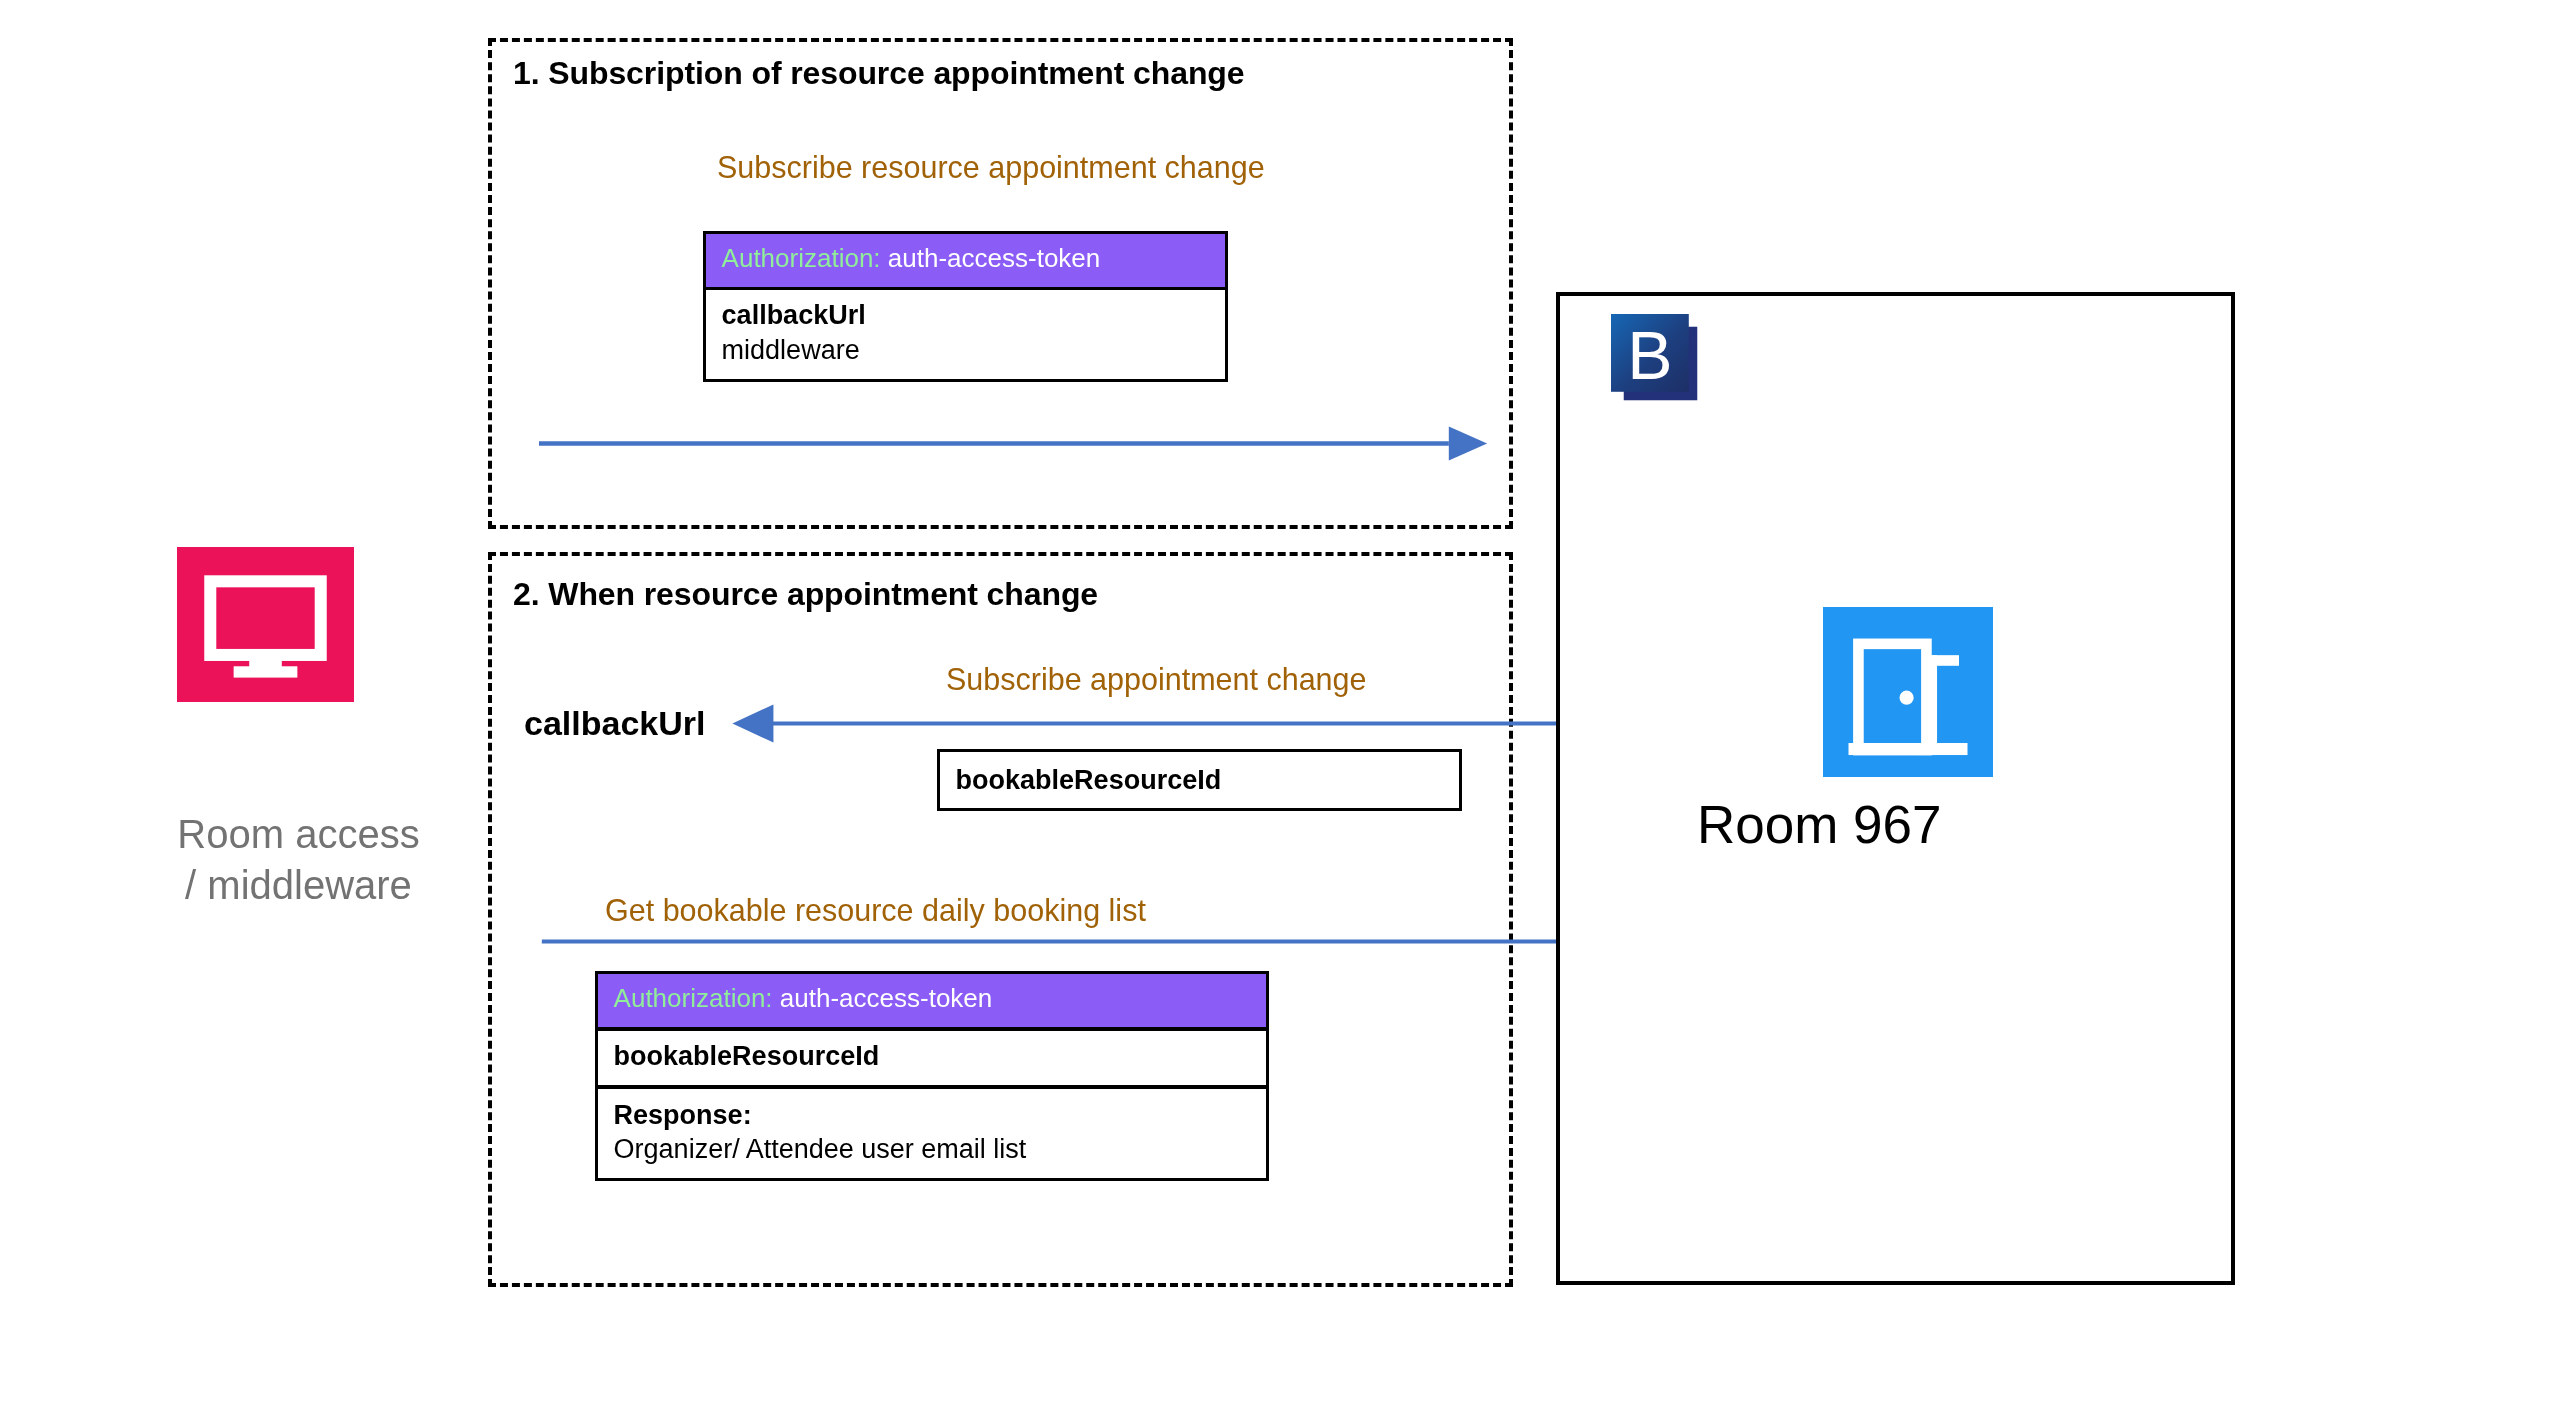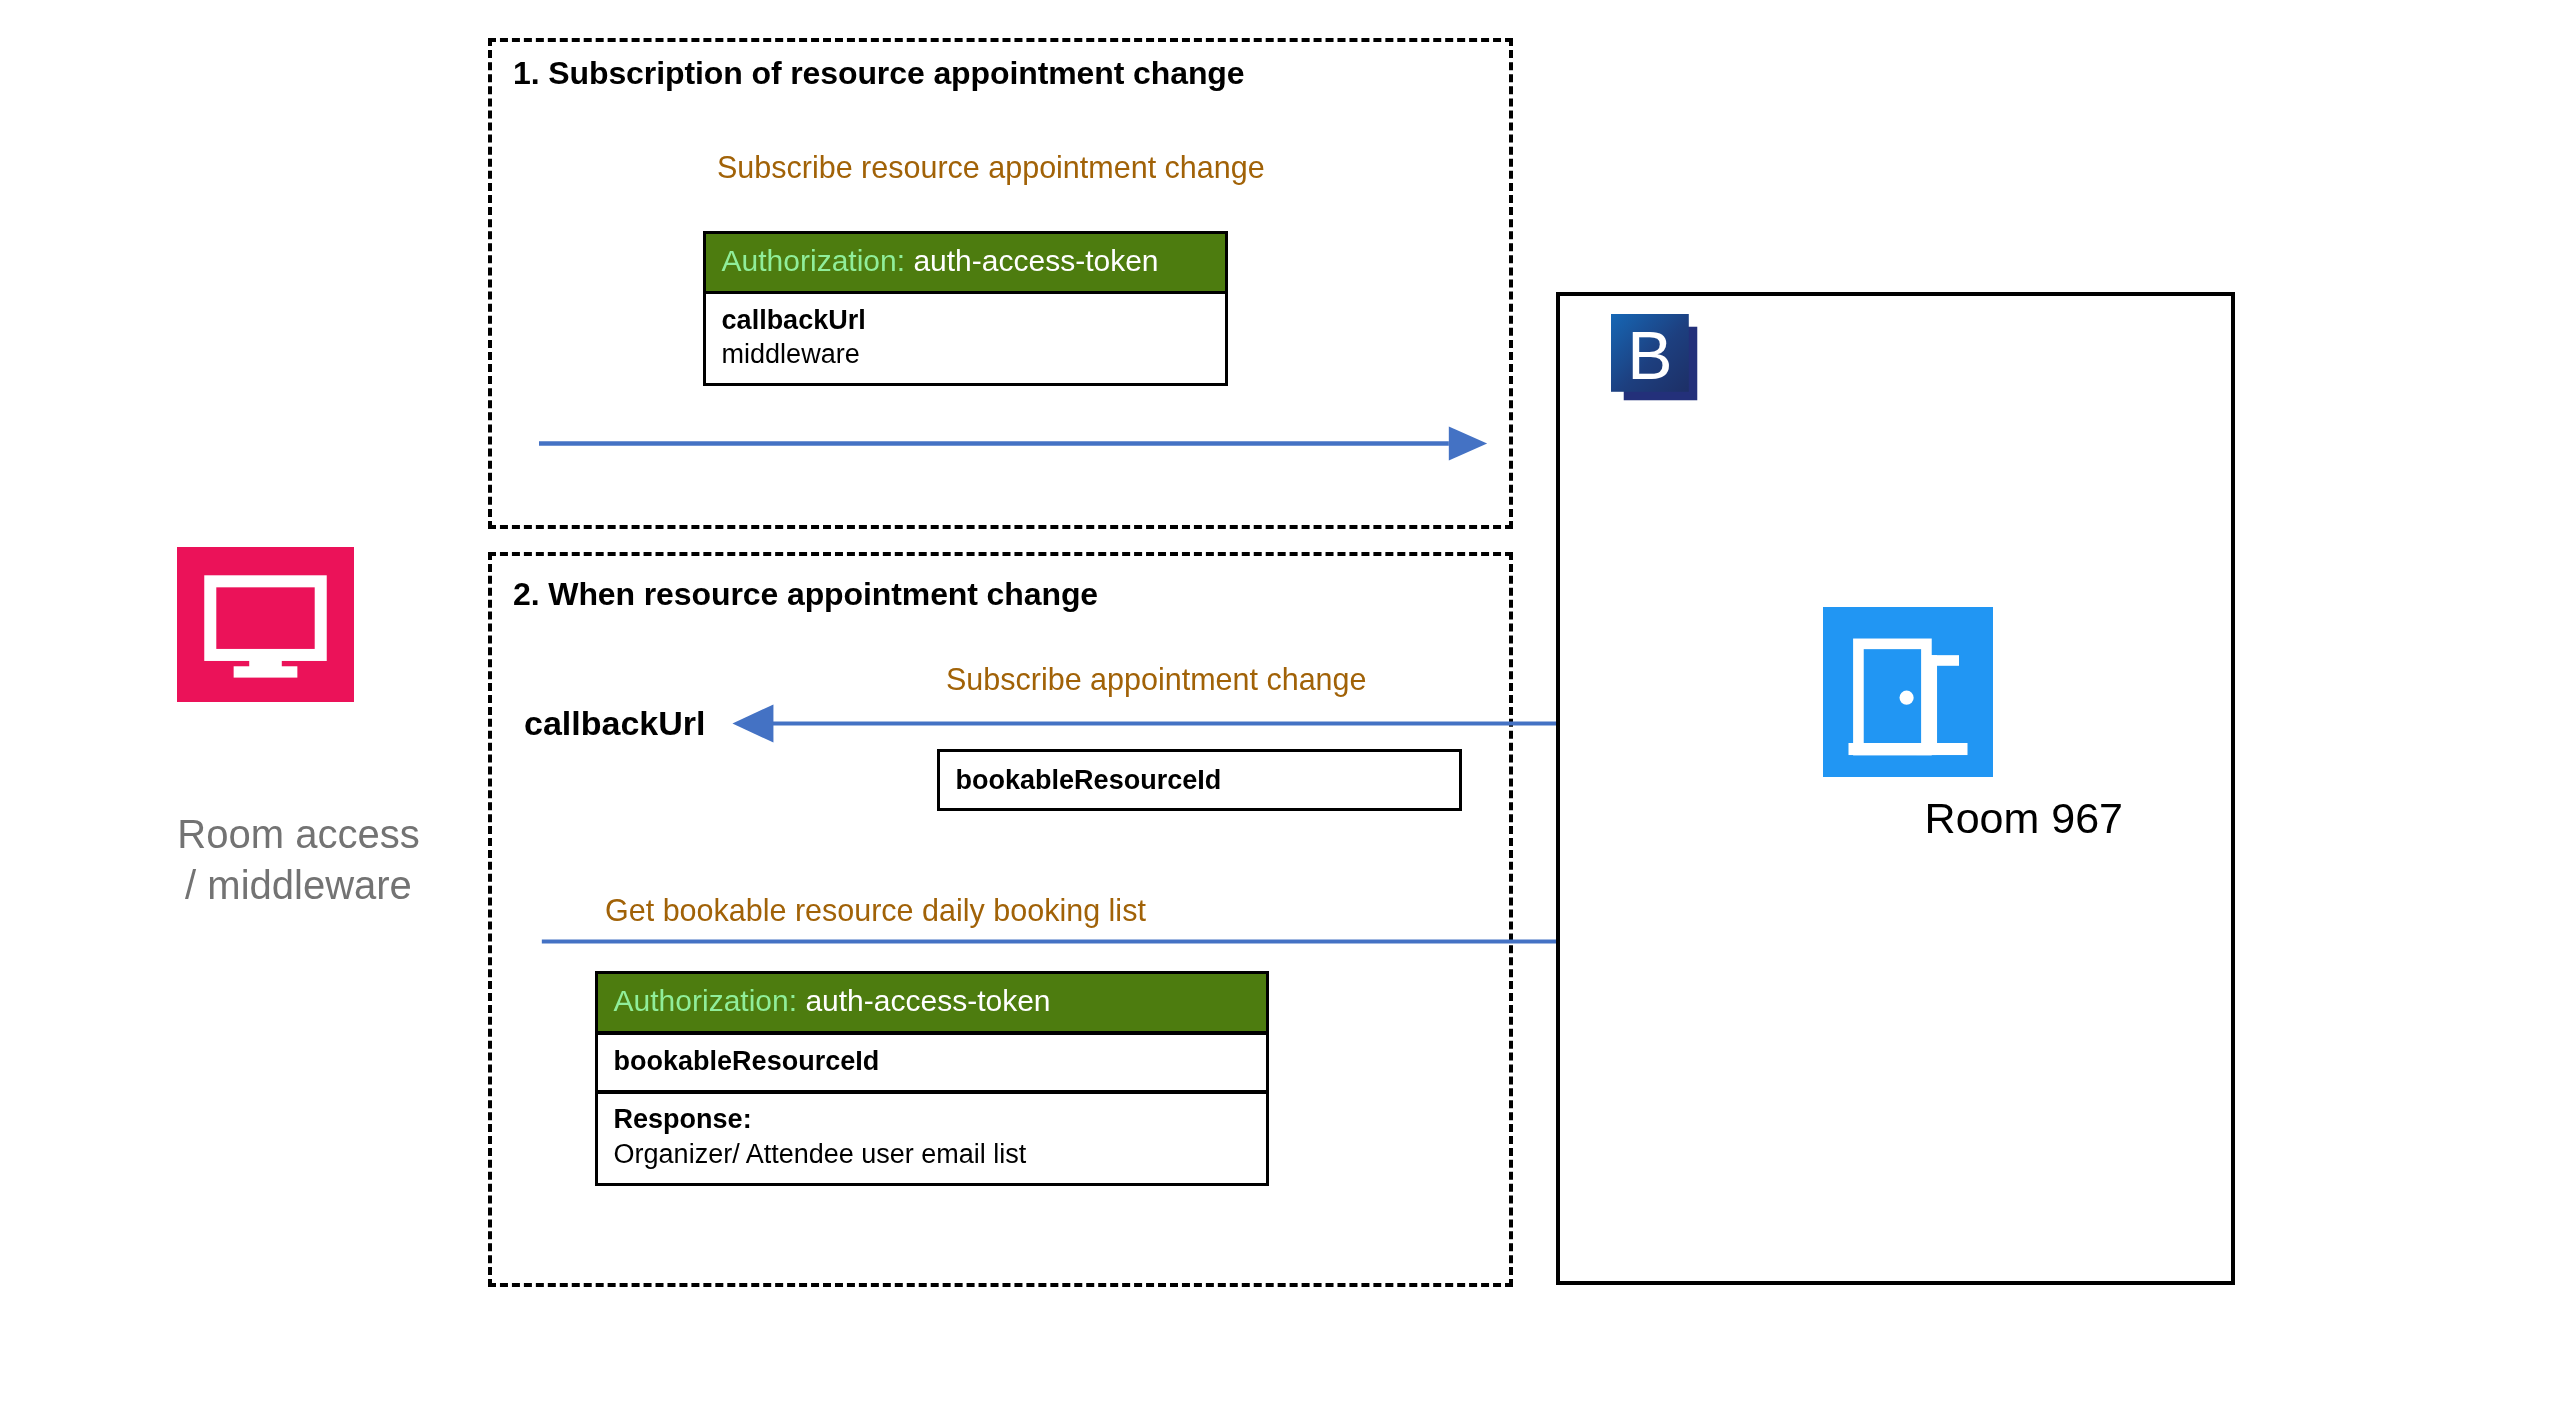--- a/index.html
+++ b/index.html
@@ -21,21 +21,21 @@
   
   .arrow-label{position:absolute;font-size:30.5px;color:#a16207;white-space:nowrap;font-weight:normal;}
   #label-subscribe{left:717px;top:150px;}
   #label-resource-change{left:946px;top:662px;}
   #label-get{left:605px;top:893px;}
   #label-get .bold{font-weight:normal;}
   #label-callbackurl{position:absolute;left:524px;top:704px;font-size:34px;font-weight:bold;white-space:nowrap;}
 
   
   .api-box{position:absolute;box-sizing:border-box;background:#ffffff;border:3.5px solid #000000;}
-  .api-head{background:#4d7c0f;padding:10px 15.6px 12.8px 15.6px;font-size:30px;line-height:1.15;white-space:nowrap;}
+  .api-head{background:#8b5cf6;padding:10px 15.6px 12.8px 15.6px;font-size:26px;line-height:1.15;white-space:nowrap;}
   .api-head .key{color:#90ee9a;}
   .api-head .val{color:#ffffff;}
   .api-row{padding:8.5px 15.6px 11.4px 15.6px;font-size:27px;line-height:1.28;background:#fff;color:#000;}
   .api-row.divided{border-top:4.3px solid #000;}
   .api-row .b{font-weight:bold;}
 
   #api-subscribe{left:703px;top:231px;width:525px;}
   #api-subscribe .api-head{border-bottom:3.5px solid #000;}
   #api-get{left:595px;top:971px;width:674px;}
   #api-get .api-head{border-bottom:4.3px solid #000;}
@@ -50,22 +50,22 @@
   
   #actor-icon{position:absolute;left:177px;top:547px;width:177px;height:155px;background:#eb1259;}
   #actor-label{position:absolute;left:114px;top:809px;width:369px;text-align:center;
                font-size:40px;line-height:1.28;color:#737373;}
 
   
   #right-panel{position:absolute;left:1556px;top:292px;width:679px;height:993px;
                box-sizing:border-box;border:4.3px solid #000;background:#fff;}
   #brand-logo{position:absolute;left:1611px;top:314px;width:99px;height:99px;}
   #room-icon{position:absolute;left:1823px;top:607px;width:170px;height:170px;background:#2196f3;}
-  #room-label{position:absolute;left:1697px;top:794px;width:426px;text-align:right;
-              font-size:43px;color:#000;white-space:nowrap;}
+  #room-label{position:absolute;left:1697px;top:794px;width:426px;text-align:left;
+              font-size:53px;color:#000;white-space:nowrap;}
 </style>
 </head>
 <body>
 
 <div class="canvas">
 
   <div id="actor-icon">
     <svg viewBox="0 0 250 218" width="177" height="155" aria-hidden="true">
       <rect x="47" y="48" width="156" height="104" fill="none" stroke="#ffffff" stroke-width="17"></rect>
       <rect x="102" y="152" width="46" height="24" fill="#ffffff"></rect>

